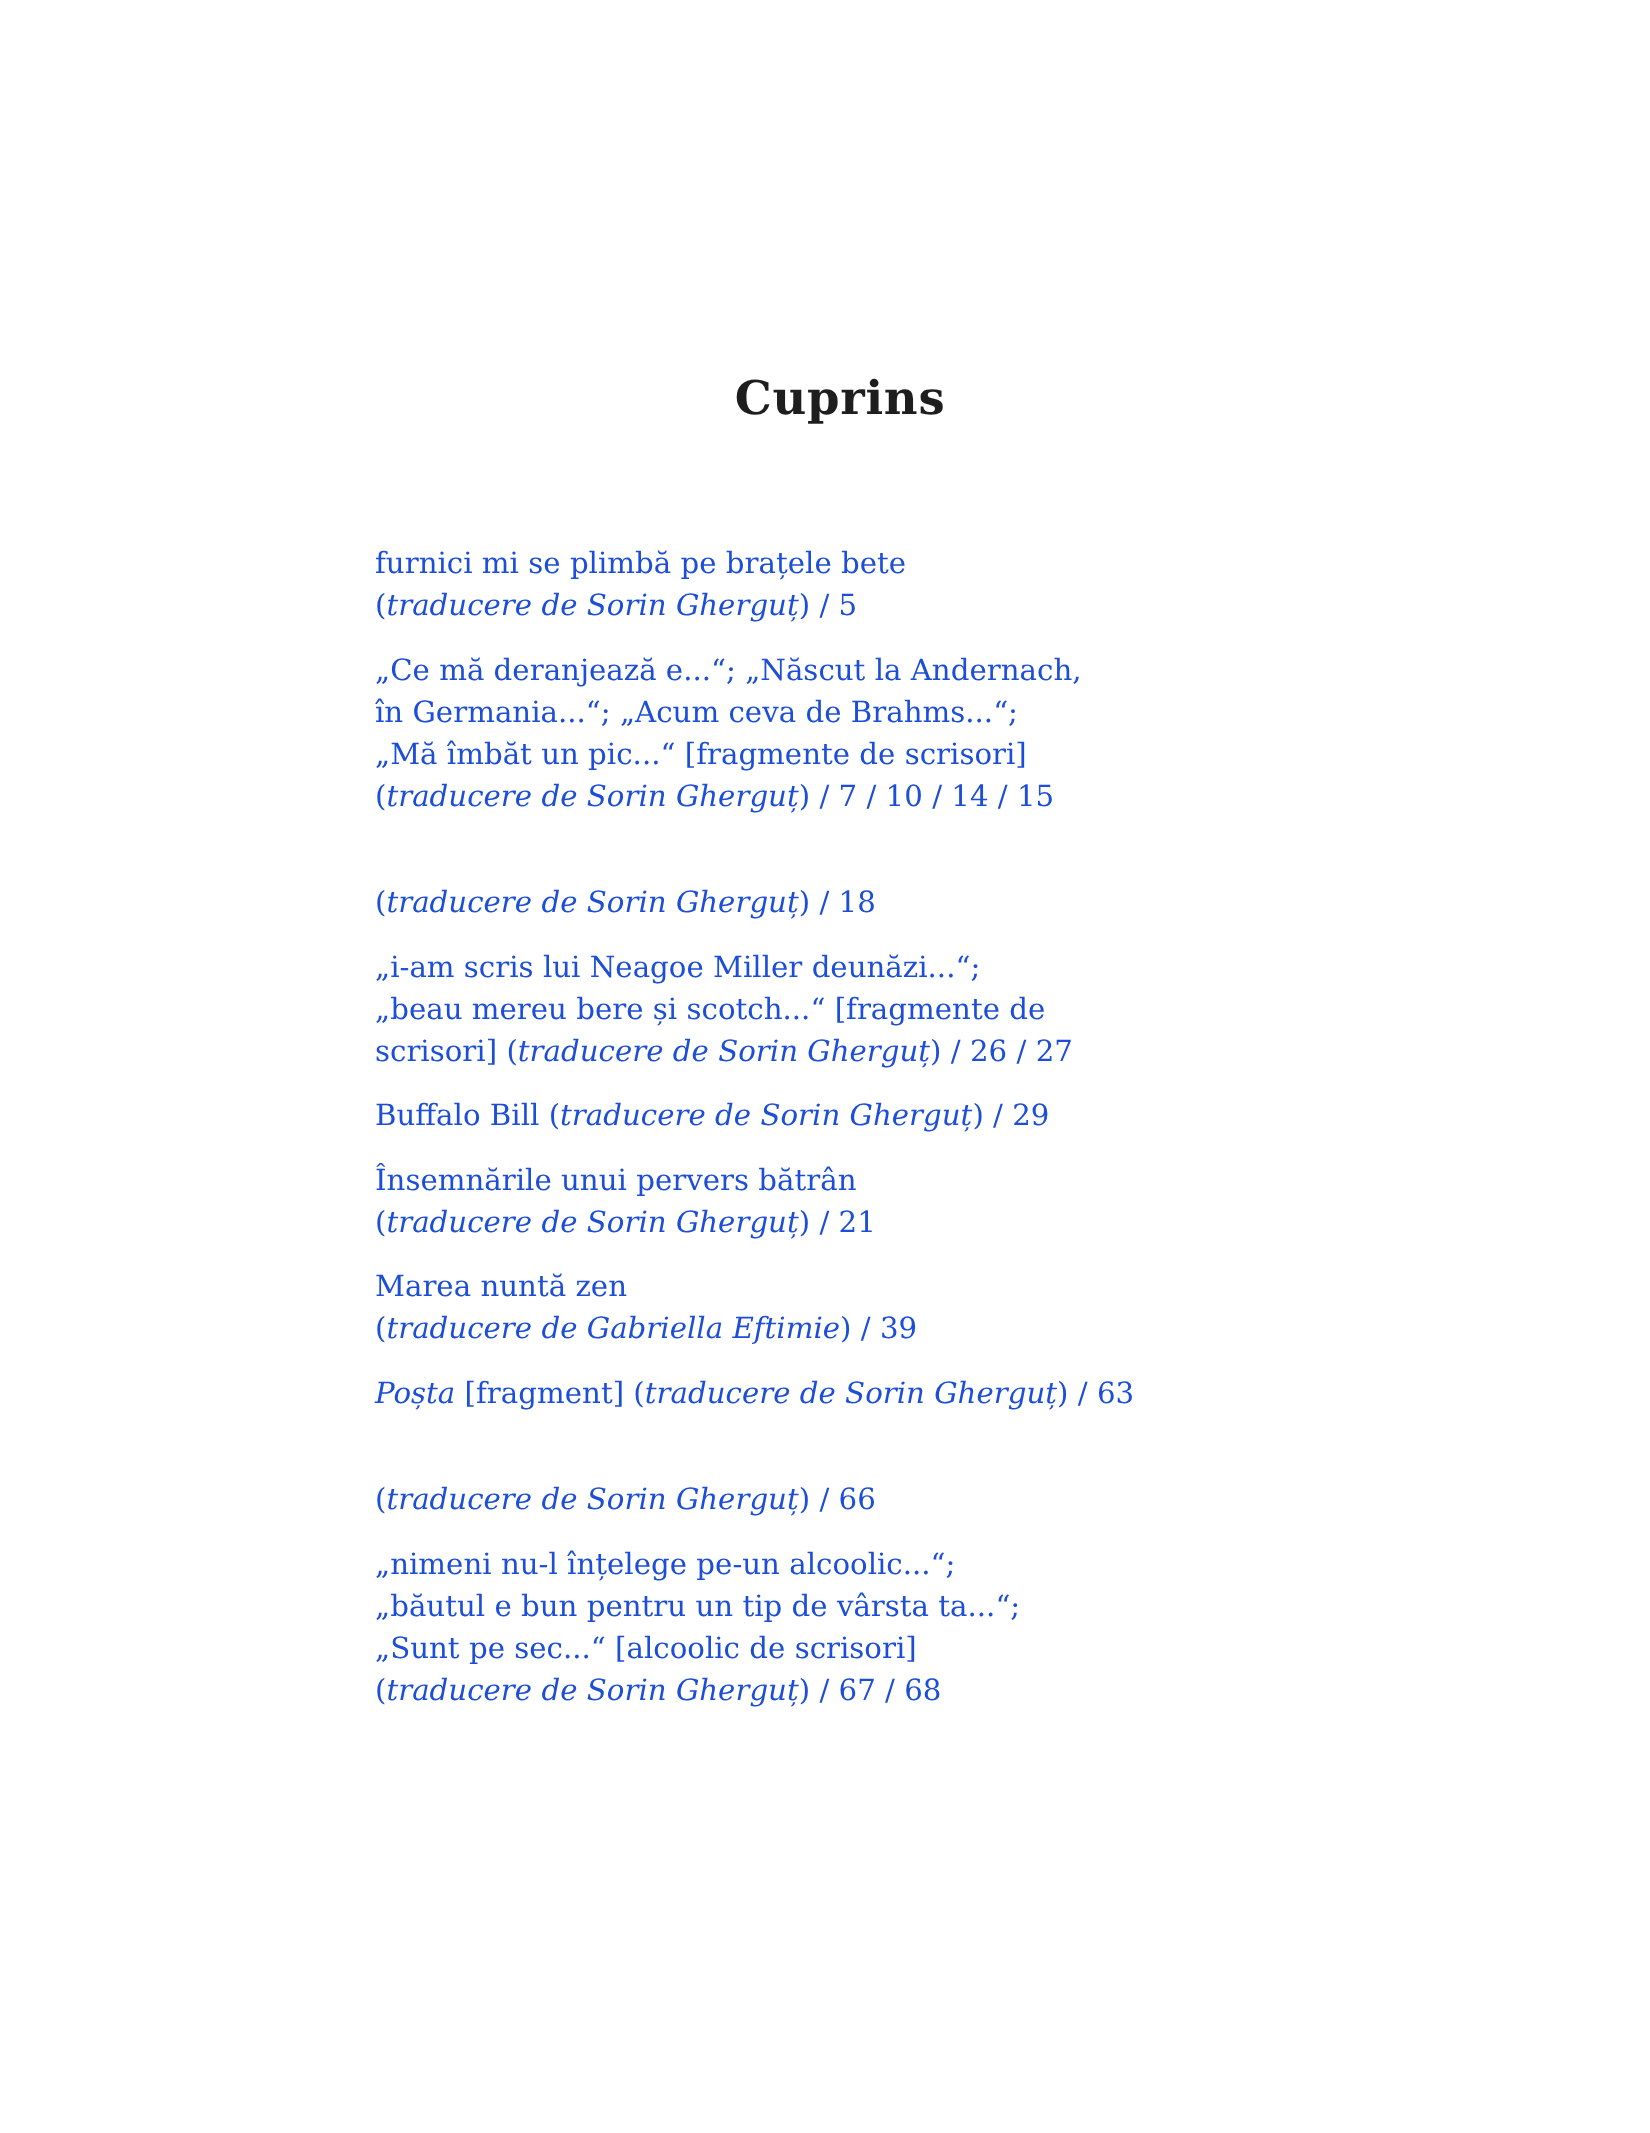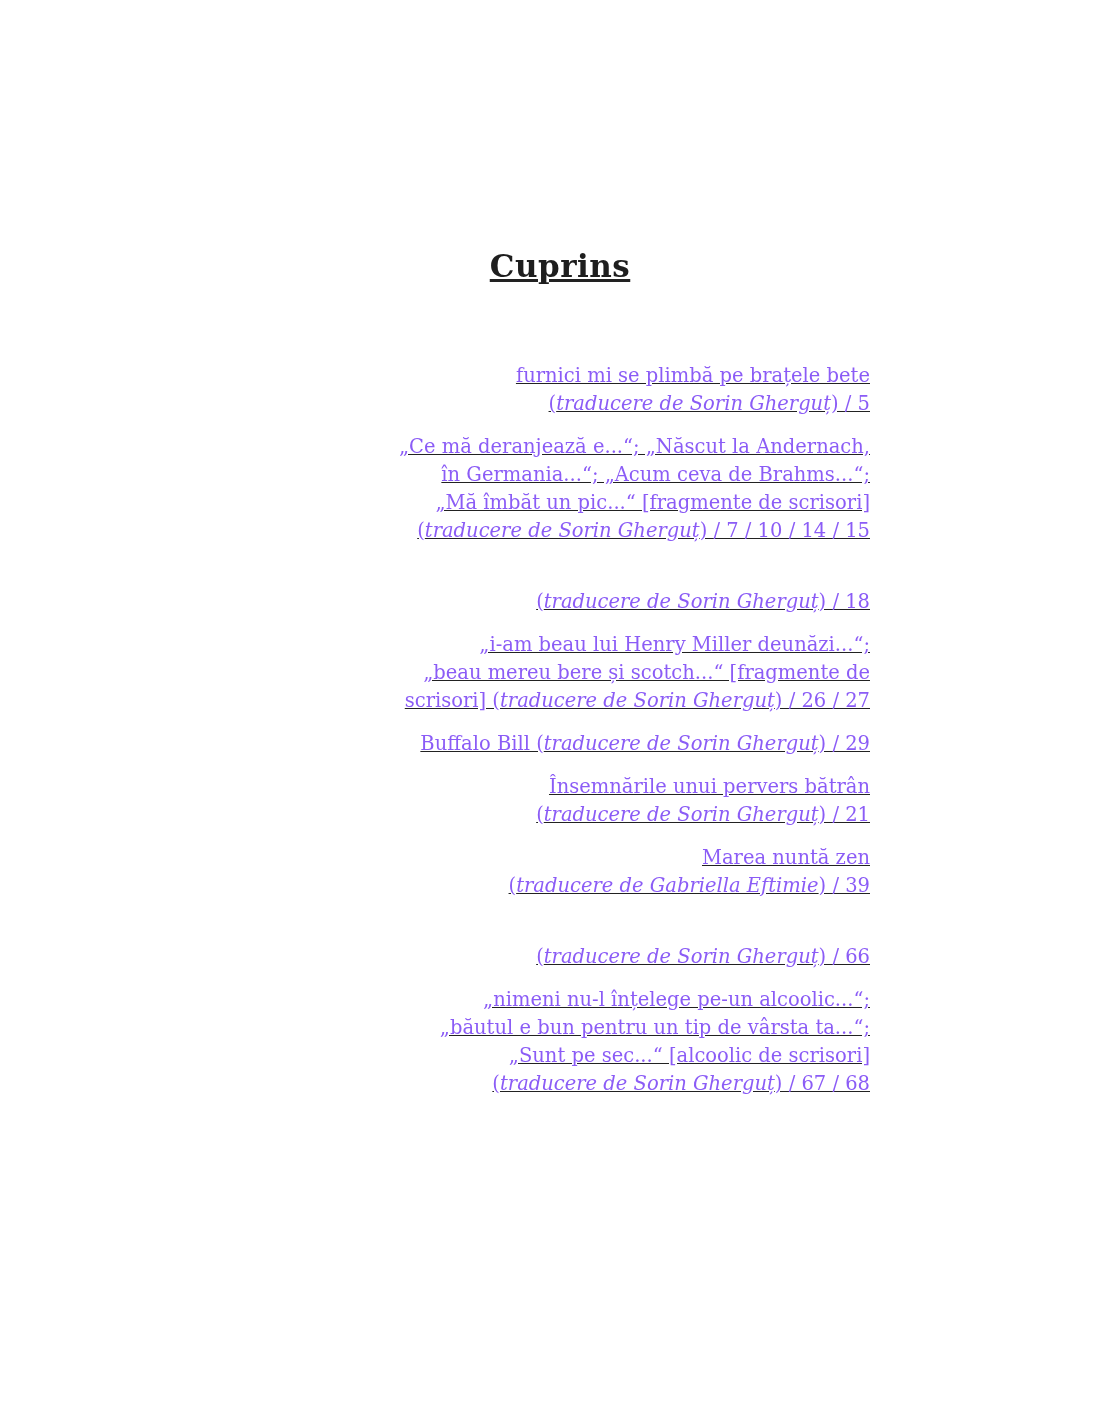--- a/index.html
+++ b/index.html
@@ -15,55 +15,54 @@
     overflow: hidden;
     font-family: "DejaVu Serif", "Liberation Serif", serif;
     color: #222222;
   }
   .content {
     position: absolute;
     left: 250px;
     top: 0;
     width: 620px;
     padding-top: 248px;
-    text-decoration: underline;
   }
   .page-title {
     font-size: 31px;
     font-weight: bold;
     text-align: center;
     letter-spacing: 0.5px;
     margin: 0 0 78px 0;
     color: #1e1e1e;
   }
   .toc-list {
     font-size: 19.5px;
   }
   .toc-entry {
     margin: 0 0 15px 0;
     line-height: 28px;
     white-space: nowrap;
-    color: #8b5cf6;
-    text-align: right;
+    color: #1d4ed8;
   }
   .toc-entry em {
     font-style: italic;
   }
 </style>
 </head>
 <body>
 
 <div class="page">
   <div class="content">
     <h1 class="page-title">Cuprins</h1>
     <div class="toc-list">
         <p class="toc-entry"><span>furnici mi se plimbă pe brațele bete</span><br><span>(</span><em>traducere de Sorin Gherguț</em><span>) / 5</span></p>
         <p class="toc-entry"><span>„Ce mă deranjează e...“; „Născut la Andernach,</span><br><span>în Germania...“; „Acum ceva de Brahms...“;</span><br><span>„Mă îmbăt un pic...“ [fragmente de scrisori]</span><br><span>(</span><em>traducere de Sorin Gherguț</em><span>) / 7 / 10 / 14 / 15</span></p>
         <p class="toc-entry"><br><span>(</span><em>traducere de Sorin Gherguț</em><span>) / 18</span></p>
-        <p class="toc-entry"><span>„i-am beau lui Henry Miller deunăzi...“;</span><br><span>„beau mereu bere și scotch...“ [fragmente de</span><br><span>scrisori] (</span><em>traducere de Sorin Gherguț</em><span>) / 26 / 27</span></p>
+        <p class="toc-entry"><span>„i-am scris lui Neagoe Miller deunăzi...“;</span><br><span>„beau mereu bere și scotch...“ [fragmente de</span><br><span>scrisori] (</span><em>traducere de Sorin Gherguț</em><span>) / 26 / 27</span></p>
         <p class="toc-entry"><span>Buffalo Bill (</span><em>traducere de Sorin Gherguț</em><span>) / 29</span></p>
         <p class="toc-entry"><span>Însemnările unui pervers bătrân</span><br><span>(</span><em>traducere de Sorin Gherguț</em><span>) / 21</span></p>
         <p class="toc-entry"><span>Marea nuntă zen</span><br><span>(</span><em>traducere de Gabriella Eftimie</em><span>) / 39</span></p>
+        <p class="toc-entry"><em>Poșta</em><span> [fragment] (</span><em>traducere de Sorin Gherguț</em><span>) / 63</span></p>
         <p class="toc-entry"><br><span>(</span><em>traducere de Sorin Gherguț</em><span>) / 66</span></p>
         <p class="toc-entry"><span>„nimeni nu-l înțelege pe-un alcoolic...“;</span><br><span>„băutul e bun pentru un tip de vârsta ta...“;</span><br><span>„Sunt pe sec...“ [alcoolic de scrisori]</span><br><span>(</span><em>traducere de Sorin Gherguț</em><span>) / 67 / 68</span></p>
       </div>
   </div>
 </div>
 
 </body></html>

